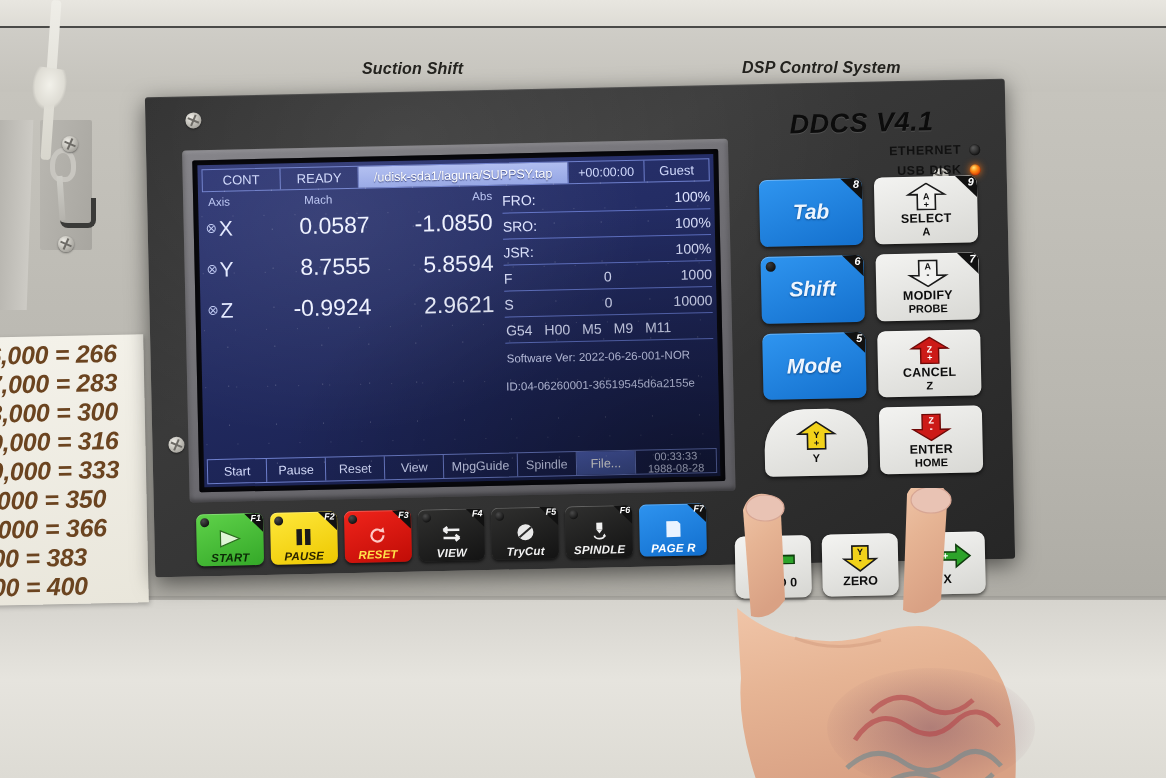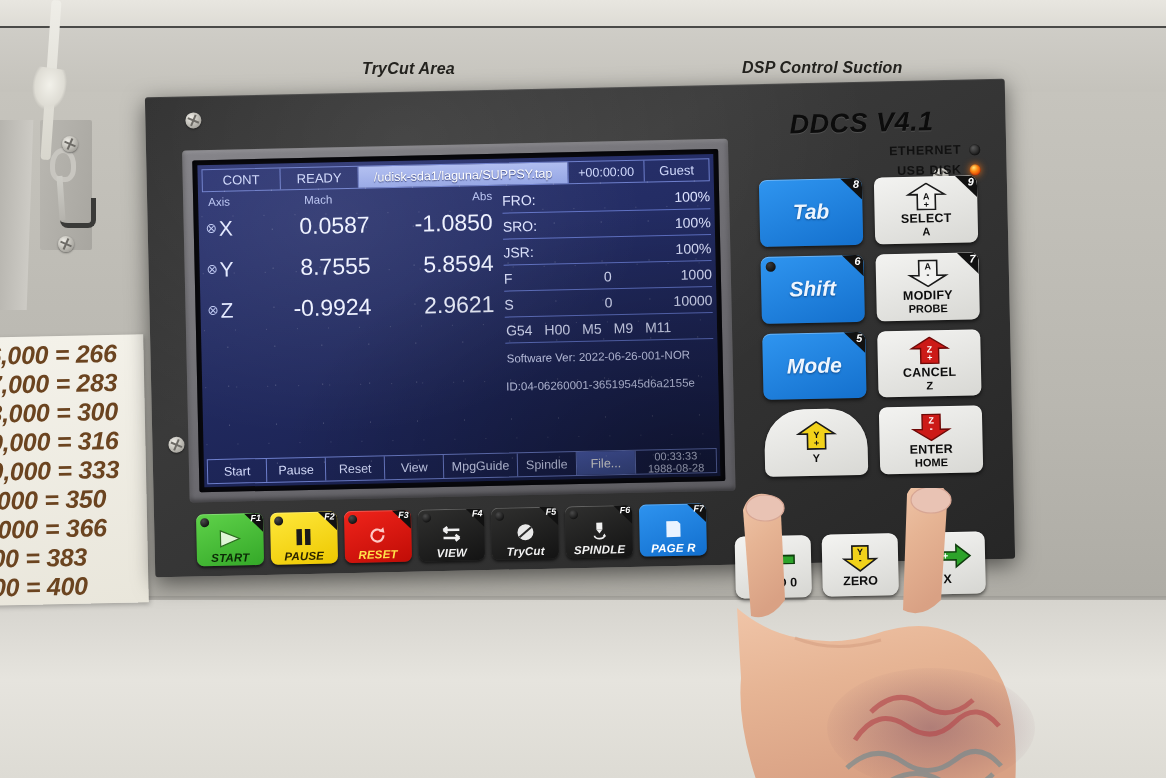--- a/index.html
+++ b/index.html
@@ -379,22 +379,22 @@
   <div class="hook-plate"></div>
   <div class="rope"></div>
   <div class="rope-frayed"></div>
   <div class="clip"></div>
   <div class="clip-tail"></div>
   <div class="clip-hook"></div>
   <div class="screw" style="left:62px; top:136px;"></div>
   <div class="screw" style="left:58px; top:236px;"></div>
   <div class="screw" style="left:176px; top:178px;"></div>
 
-  <div class="panel-label" style="left:362px; top:60px;">TryCut Area</div>
-  <div class="panel-label" style="left:742px; top:59px;">DSP Control Suction</div>
+  <div class="panel-label" style="left:362px; top:60px;">Suction Shift</div>
+  <div class="panel-label" style="left:742px; top:59px;">DSP Control System</div>
 
   <div class="rpm-chart">
     <div class="rpm-row">16,000 = 266</div>
     <div class="rpm-row">17,000 = 283</div>
     <div class="rpm-row">18,000 = 300</div>
     <div class="rpm-row">19,000 = 316</div>
     <div class="rpm-row">20,000 = 333</div>
     <div class="rpm-row">1,000 = 350</div>
     <div class="rpm-row">2,000 = 366</div>
     <div class="rpm-row">000 = 383</div>

